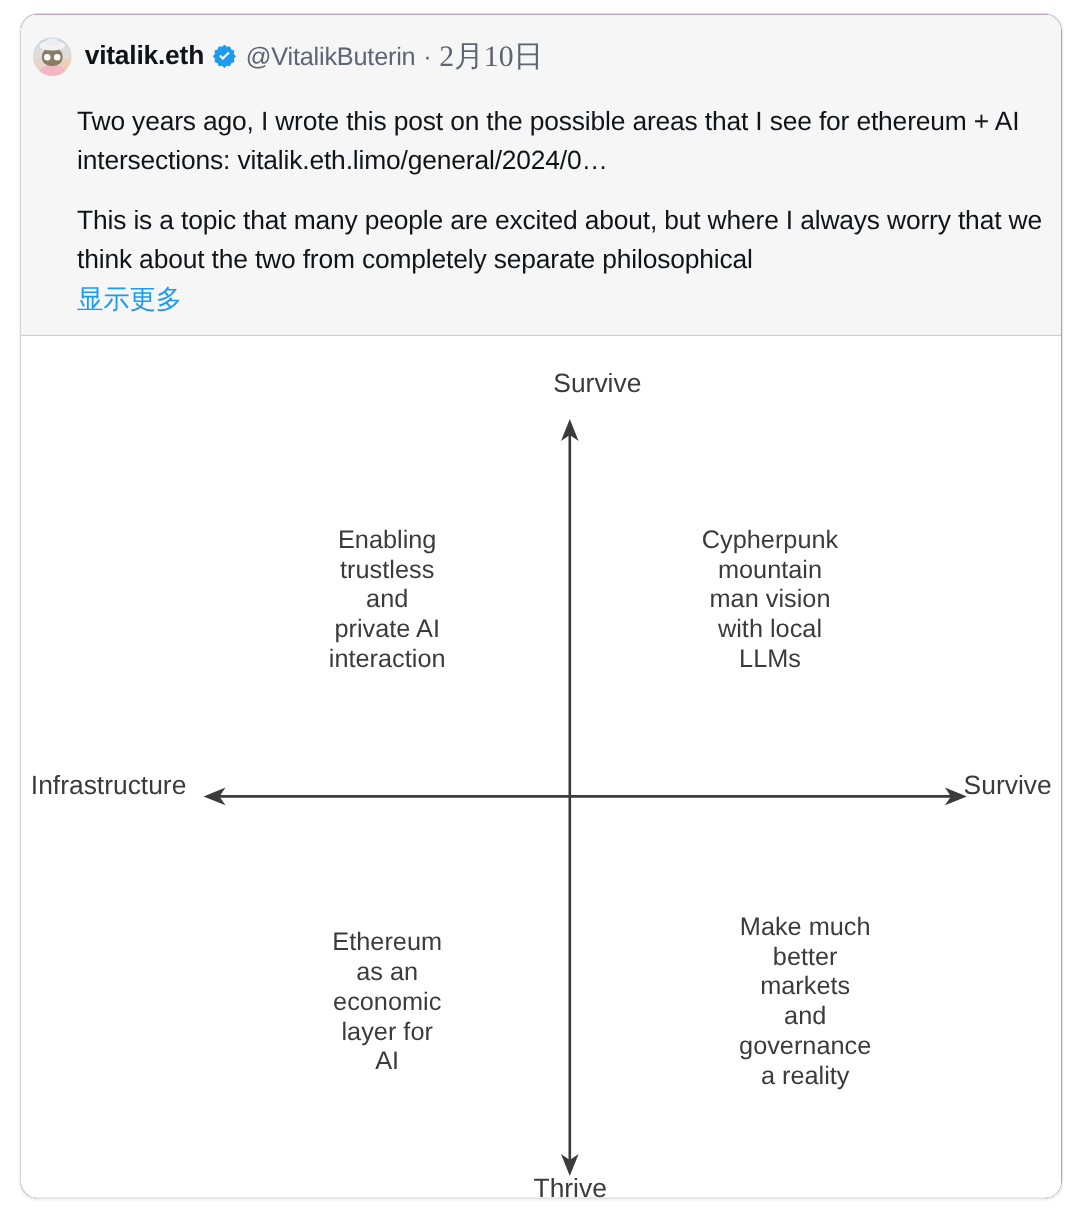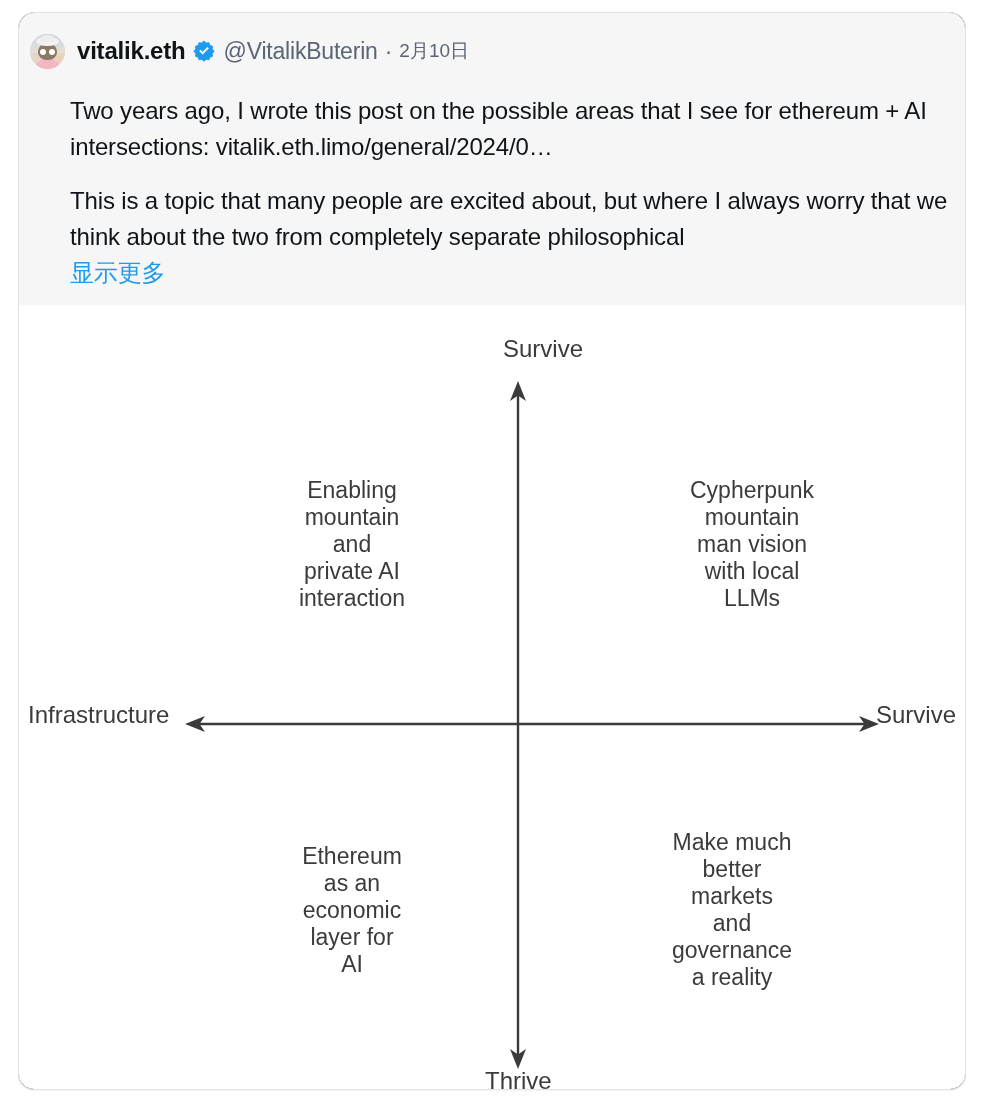--- a/index.html
+++ b/index.html
@@ -111,22 +111,23 @@
     letter-spacing: -0.2px;
   }
 
   .dot-sep {
     font-size: 23px;
     color: #5b6573;
     margin: 0 7px;
   }
 
   .date {
-    font-size: 19px;
+    font-size: 27px;
     color: #5b6573;
+    font-family: Liberation Serif, serif;
   }
 
   .tweet-body {
     position: absolute;
     left: 11px;
     top: 80px;
     width: 920px;
     font-size: 24px;
     line-height: 36px;
     color: #0f1419;
@@ -173,21 +174,21 @@
 
   .quad-text {
     position: absolute;
     font-size: 23px;
     line-height: 27px;
     color: #3b3b3b;
     text-align: center;
     white-space: pre-line;
   }
   .quad-tl { left: 224px; top: 172px; width: 218px; }
-  .quad-tr { left: 624px; top: 172px; width: 218px; }
+  .quad-tr { left: 572px; top: 172px; width: 218px; }
   .quad-bl { left: 224px; top: 538px; width: 218px; }
   .quad-br { left: 604px; top: 524px; width: 218px; }
 </style>
 </head>
 <body>
 
 <div id="root">
 
   <div class="tweet-card">
 
@@ -251,21 +252,21 @@
         <path d="M166,419 L186,411 L180.5,419 L186,427 Z" fill="#3b3b3b"></path>
         <path d="M860,419 L840,411 L845.5,419 L840,427 Z" fill="#3b3b3b"></path>
       </svg>
 
       <div class="axis-label survive">Survive</div>
       <div class="axis-label thrive">Thrive</div>
       <div class="axis-label infra">Infrastructure</div>
       <div class="axis-label impact">Survive</div>
 
       <div class="quad-text quad-tl">Enabling
-mountain
+trustless
 and
 private AI
 interaction</div>
       <div class="quad-text quad-tr">Cypherpunk
 mountain
 man vision
 with local
 LLMs</div>
       <div class="quad-text quad-bl">Ethereum
 as an

